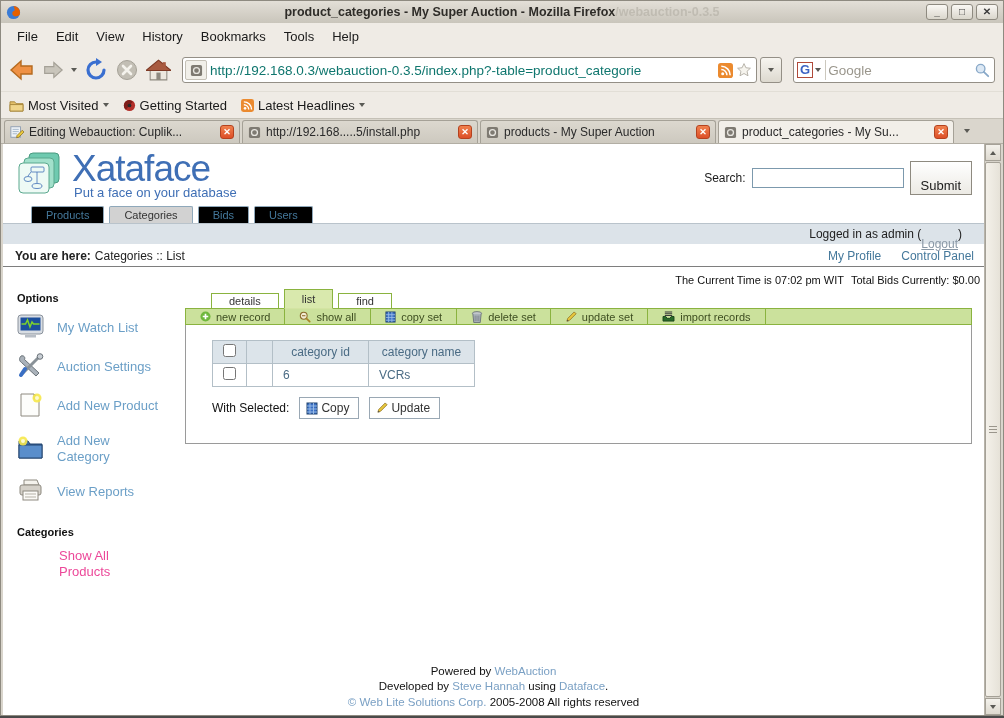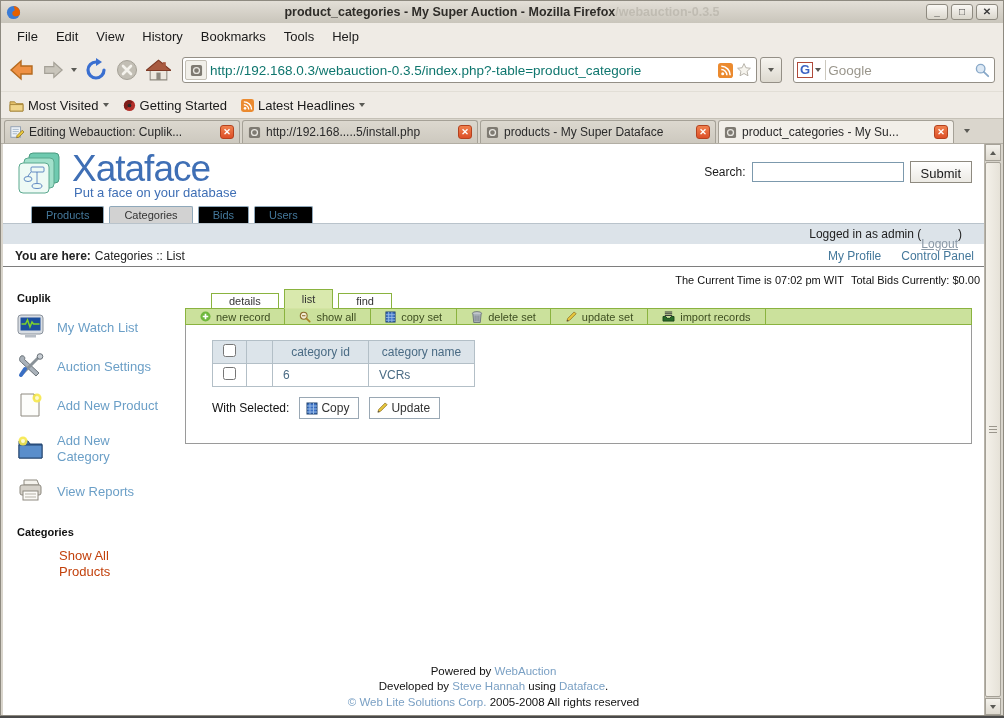--- a/index.html
+++ b/index.html
@@ -56,21 +56,21 @@
   .pagecol { position:absolute; inset:0 17px 0 0; display:flex; flex-direction:column; background:#fff; overflow:hidden; }
 
   
   .page-header { position:relative; height:62px; flex:none; }
   .logo { position:absolute; left:14px; top:7px; display:flex; gap:8px; align-items:flex-start; }
   .logo-text .brand { font-size:37px; color:#3f6fb5; letter-spacing:-1px; line-height:36px; font-weight:400; }
   .logo-text .tagline { font-size:13px; color:#3f6fb5; margin:-2px 0 0 2px; }
   .hdr-search { position:absolute; right:12px; top:17px; display:flex; align-items:center; gap:6px; }
   .hdr-search label { font-size:12px; color:#1a1a1a; }
   .hdr-search input { width:152px; height:20px; border:1px solid #7c99ad; font-size:12px; padding:0 3px; outline:none; }
-  .submit-btn { height:22px; padding:4px 10px; font-size:13px; color:#1a1a1a; background:linear-gradient(#fff,#eceae4); border:1px solid #8e8a80; }
+  .submit-btn { height:22px; padding:16px 10px; font-size:13px; color:#1a1a1a; background:linear-gradient(#fff,#eceae4); border:1px solid #8e8a80; }
 
   
   .site-tabs { display:flex; gap:5px; align-items:flex-end; padding-left:28px; flex:none; }
   .stab { border:1px solid #8fa8ba; border-bottom:none; background:#000000; color:#44789b; font-size:11px; padding:2px 14px; border-radius:2px 2px 0 0; }
   .stab.active { background:#d2d2d2; color:#333; }
 
   .session-bar { height:21px; background:#dce3e9; border-top:1px solid #b9c3cb; display:flex; justify-content:flex-end; align-items:center; padding-right:22px; font-size:12px; color:#222; flex:none; }
   .logout-lnk { color:#8a98a6; text-decoration:underline;margin-top:19px; }
 
   .crumb-bar { margin-top:4px; display:flex; justify-content:space-between; align-items:center; padding:1px 10px 3px 12px; border-bottom:1px solid #7e7e7e; font-size:12px; color:#222; flex:none;gap:27px; }
@@ -83,21 +83,21 @@
   .time-line .sep { display:inline-block; width:7px; }
 
   
   .body-row { display:flex; align-items:flex-start; flex:none; }
   .sidebar { width:182px; padding:3px 0 0 14px; flex:none; }
   .side-h { font-size:11px; font-weight:bold; color:#111; margin-bottom:9px; }
   .side-item { display:flex; gap:13px; margin-bottom:12px; align-items:center; min-height:27px; }
   .side-item .sicon { width:27px; height:26px; flex:none; }
   .side-item .slabel { font-size:13px; color:#6b9fc7; width:104px; line-height:16px; padding-top:3px; }
   .cat-h { margin-top:22px; margin-bottom:10px; }
-  .cat-link { font-size:13px; color:#c2410c; margin-left:42px; width:72px; line-height:16px; }
+  .cat-link { font-size:13px; color:#ec4899; margin-left:42px; width:72px; line-height:16px; }
 
   
   .main { flex:1; margin-right:12px; }
   .view-tabs { display:flex; gap:5px; align-items:flex-end; padding-left:26px; position:relative; z-index:2; }
   .vtab { border:1px solid #8ab33f; background:#fff; font-size:11px; color:#333; padding:1px 17px; margin-bottom:-1px; }
   .vtab.active { background:#d9e9ad; padding:3px 17px; border-bottom:1px solid #d3e4a2; }
   .action-bar { display:flex; background:#cbe19c; border:1px solid #8ab33f; height:17px; align-items:center; }
   .act { display:flex; align-items:center; justify-content:center; gap:5px; font-size:11px; color:#3d4d20; padding:0 14px; border-right:1px solid #8ab33f; height:100%; }
   .act-fill { flex:1; }
   .main-box { border:1px solid #9a9a9a; border-top:none; background:#fff; padding:8px 10px 14px 10px; min-height:119px; }
@@ -269,21 +269,21 @@
           <circle cx="7" cy="7" r="3.2" fill="none" stroke="#e8e6e0" stroke-width="1.4"></circle>
         </svg>
       <span class="lbl">http://192.168.....5/install.php</span>
       <span class="tclose">✕</span>
     </div>
     <div class="btab">
       <svg width="13" height="13" viewBox="0 0 14 14">
           <rect x="1" y="1" width="12" height="12" rx="2" fill="#7e7a72"></rect>
           <circle cx="7" cy="7" r="3.2" fill="none" stroke="#e8e6e0" stroke-width="1.4"></circle>
         </svg>
-      <span class="lbl">products - My Super Dataface</span>
+      <span class="lbl">products - My Super Auction</span>
       <span class="tclose">✕</span>
     </div>
     <div class="btab active">
       <svg width="13" height="13" viewBox="0 0 14 14">
           <rect x="1" y="1" width="12" height="12" rx="2" fill="#7e7a72"></rect>
           <circle cx="7" cy="7" r="3.2" fill="none" stroke="#e8e6e0" stroke-width="1.4"></circle>
         </svg>
       <span class="lbl">product_categories - My Su...</span>
       <span class="tclose">✕</span>
     </div>
@@ -336,21 +336,21 @@
         <div class="crumb-links">
           <span>My Profile</span>
           <span>Control Panel</span>
         </div>
       </div>
 
       <div class="time-line"><span>The Current Time is 07:02 pm WIT</span><span class="sep"></span><span>Total Bids Currently: $0.00</span></div>
 
       <div class="body-row">
         <div class="sidebar">
-          <div class="side-h">Cuplik</div>
+          <div class="side-h">Options</div>
 
           <div class="side-item">
             <span class="sicon">
               <svg width="27" height="26" viewBox="0 0 27 26">
                   <rect x="1" y="1" width="25" height="19" rx="3" fill="#d8dde3" stroke="#8a929c"></rect>
                   <rect x="3.5" y="3.5" width="20" height="13" fill="#1c4f9c"></rect>
                   <path d="M4.5 10h4l2-4 2.5 7 2-5 1.5 2h6" fill="none" stroke="#7fd42a" stroke-width="1.5"></path>
                   <rect x="8" y="21" width="11" height="2.5" fill="#b8bec6"></rect>
                 </svg>
             </span>

